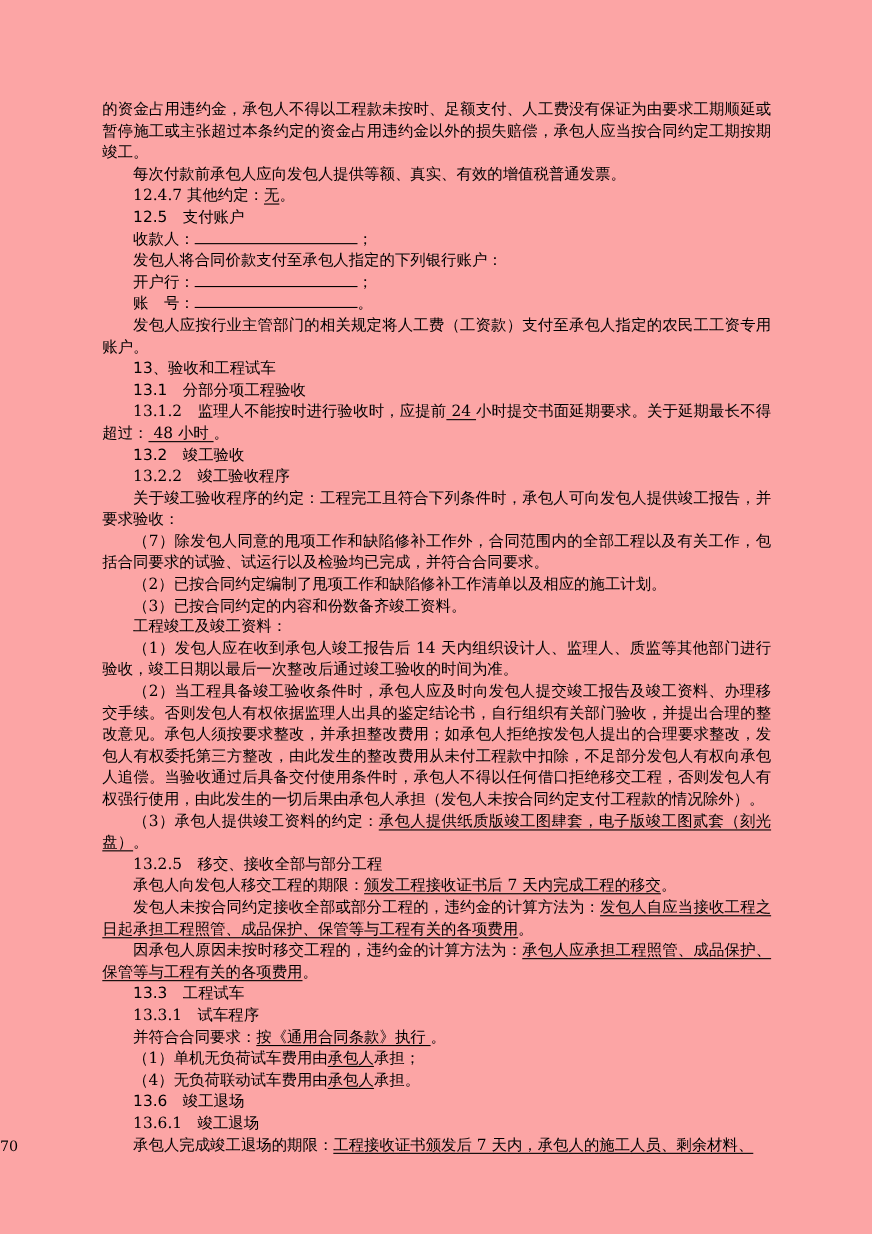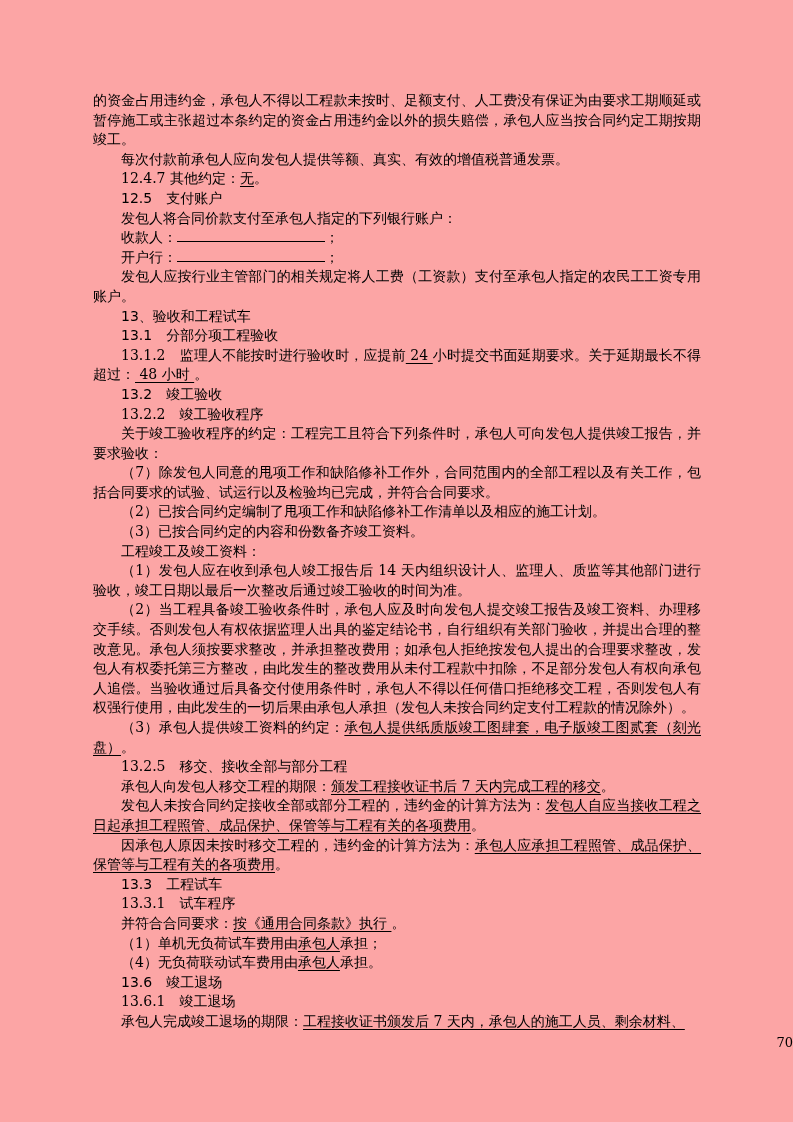--- a/index.html
+++ b/index.html
@@ -38,45 +38,46 @@
   .blank {
     display: inline-block;
     width: 148px;
     border-bottom: 1px solid #000;
   }
   .pagenum {
     position: absolute;
     bottom: 72px;
     left: 0;
     width: 100%;
-    text-align: right;
+    text-align: left;
     font-size: 13px;
     font-family: "DejaVu Serif", "Liberation Serif", serif;
   }
 </style>
 </head>
 <body>
 
 <div class="page">
   <div class="content">
 
     <p class="para noindent"><span>的资金占用违约金，承包人不得以工程款未按时、足额支付、人工费没有保证为由要求工期顺延或暂停施工或主张超过本条约定的资金占用违约金以外的损失赔偿，承包人应当按合同约定工期按期竣工。</span></p>
 
     <p class="para"><span>每次付款前承包人应向发包人提供等额、真实、有效的增值税普通发票。</span></p>
 
     <p class="para"><span>12.4.7 其他约定：</span><span class="u">无</span><span>。</span></p>
 
     <p class="para heading"><span>12.5　支付账户</span></p>
 
+    <p class="para"><span>收款人：</span><span class="blank"></span><span>；</span></p>
+
     <p class="para"><span>发包人将合同价款支付至承包人指定的下列银行账户：</span></p>
-
-    <p class="para"><span>收款人：</span><span class="blank"></span><span>；</span></p>
 
     <p class="para"><span>开户行：</span><span class="blank"></span><span>；</span></p>
 
+    <p class="para"><span>账　号：</span><span class="blank"></span><span>。</span></p>
 
     <p class="para"><span>发包人应按行业主管部门的相关规定将人工费（工资款）支付至承包人指定的农民工工资专用账户。</span></p>
 
     <p class="para heading"><span>13、验收和工程试车</span></p>
 
     <p class="para heading"><span>13.1　分部分项工程验收</span></p>
 
     <p class="para"><span>13.1.2　监理人不能按时进行验收时，应提前</span><span class="u"> 24 </span><span>小时提交书面延期要求。关于延期最长不得超过：</span><span class="u"> 48 小时 </span><span>。</span></p>
 
     <p class="para heading"><span>13.2　竣工验收</span></p>

